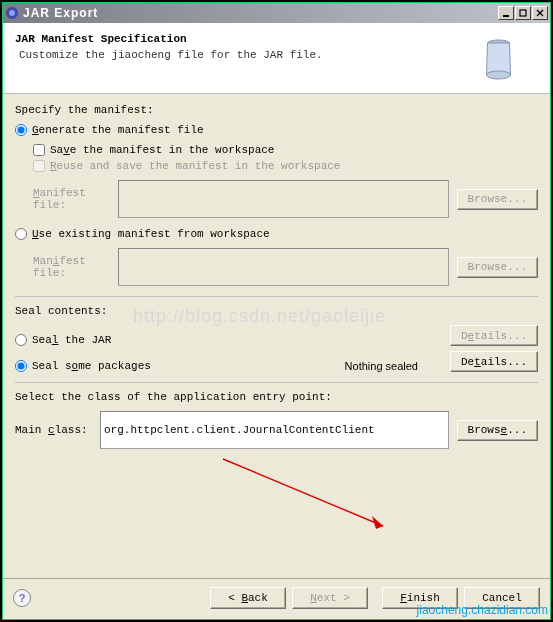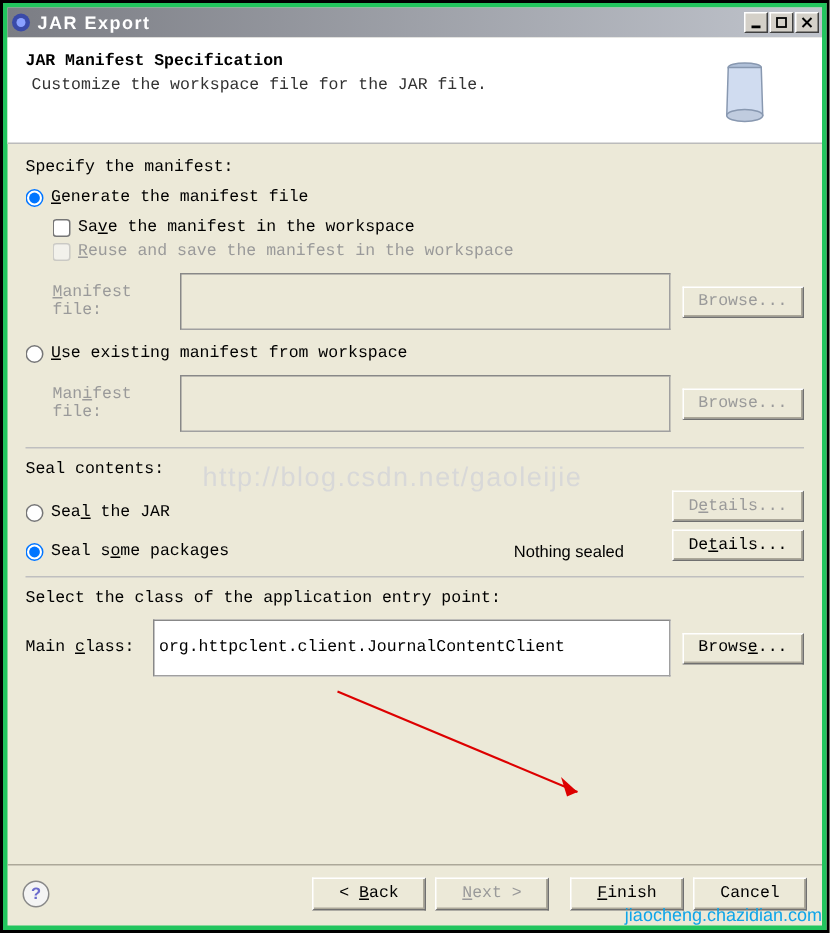--- a/index.html
+++ b/index.html
@@ -1,17 +1,17 @@
 <!DOCTYPE html>
 <html><head>
 <meta charset="utf-8">
 <style>
 * { box-sizing: border-box; margin: 0; padding: 0; }
 body { font-family: "Microsoft Sans Serif", Tahoma, sans-serif; font-size: 11px; background: #000; width: 553px; height: 622px; overflow: hidden; }
-.window { width: 549px; height: 618px; margin: 2px; background: #ece9d8; border: 3px solid #22c55e; display: flex; flex-direction: column; }
+.window { width: 549px; height: 618px; margin: 2px; background: #ece9d8; border: 1px solid #22c55e; display: flex; flex-direction: column; }
 .titlebar { background: linear-gradient(to right, #7b7d84, #c0c4cc); height: 20px; display: flex; align-items: center; padding: 0 2px; color: #fff; }
 .ticon { width: 14px; height: 14px; margin-right: 4px; display: flex; align-items: center; justify-content: center; }
 .ticon svg { width: 14px; height: 14px; }
 .title { flex: 1; font-size: 12px; font-weight: bold; letter-spacing: 1px; }
 .winbtns { display: flex; gap: 1px; }
 .winbtn { width: 16px; height: 14px; background: #d4d0c8; border: 1px solid #fff; border-right-color: #404040; border-bottom-color: #404040; font-family: Marlett, Arial; font-size: 9px; display: flex; align-items: center; justify-content: center; cursor: default; }
 
 .header { background: #fff; padding: 10px 24px 10px 12px; border-bottom: 1px solid #bbb; display: flex; align-items: flex-start; }
 .headertxt { flex: 1; }
 .headertitle { font-size: 12px; font-weight: bold; margin-bottom: 4px; }
@@ -80,21 +80,21 @@
             <line x1="1" y1="1" x2="7" y2="7" stroke="#000" stroke-width="1.3"></line>
             <line x1="7" y1="1" x2="1" y2="7" stroke="#000" stroke-width="1.3"></line>
           </svg>
         </div>
     </div>
   </div>
 
   <div class="header">
     <div class="headertxt">
       <div class="headertitle monolike">JAR Manifest Specification</div>
-      <div class="headersub monolike">Customize the workspace file for the JAR file.</div>
+      <div class="headersub monolike">Customize the jiaocheng file for the JAR file.</div>
     </div>
     <div class="jar">
       <svg viewBox="0 0 50 50">
         <ellipse cx="25" cy="10" rx="11" ry="3" fill="#b0c0d8" stroke="#8898b0"></ellipse>
         <path d="M14 10 L13 42 Q25 48 37 42 L36 10 Z" fill="#d0dcf0" stroke="#8898b0"></path>
         <ellipse cx="25" cy="42" rx="12" ry="4" fill="#c0ccdf" stroke="#8898b0"></ellipse>
       </svg>
     </div>
   </div>
 

